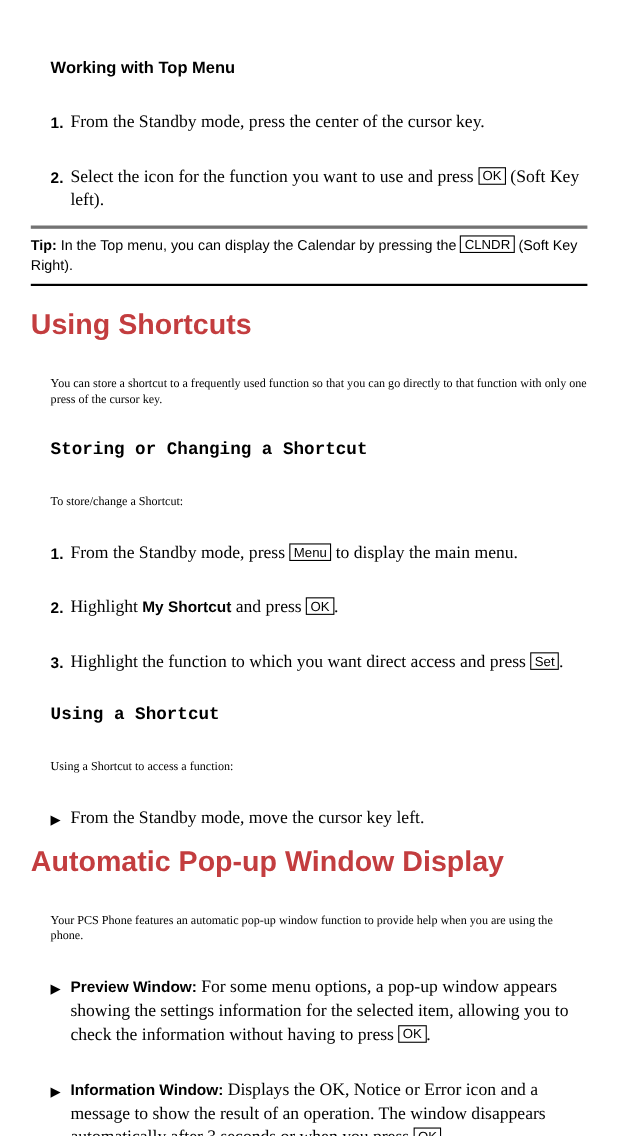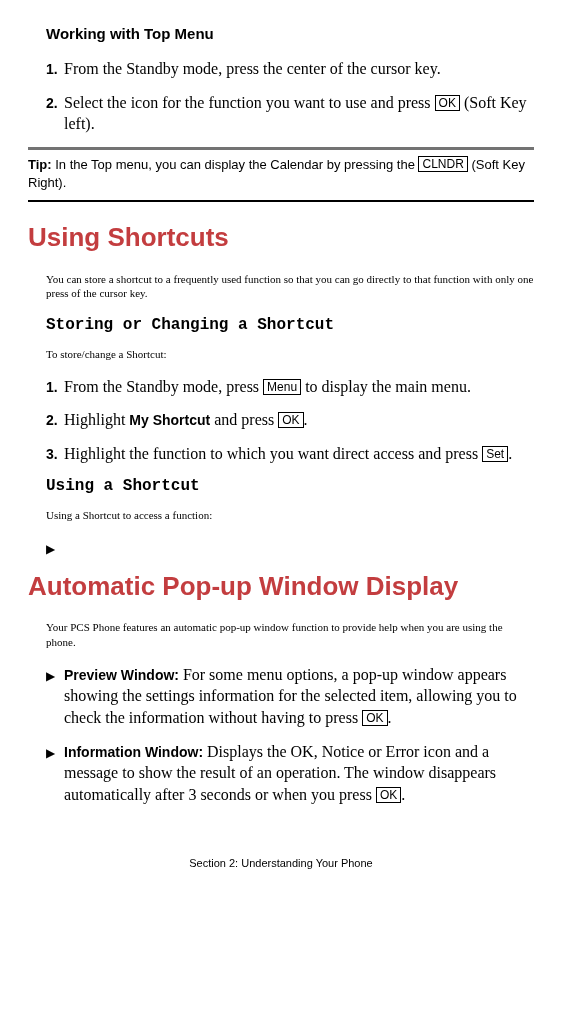--- a/index.html
+++ b/index.html
@@ -98,20 +98,21 @@
   }
   .footer .line2 {
     font-weight: bold;
   }
   .footer .pn {
     display: inline-block;
     margin-left: 14px;
   }
   .indent {
     margin-left: 18px;
+    margin-top: 28px;
   }
 </style>
 </head>
 <body>
 
 <div class="h3 indent">Working with Top Menu</div>
 
 <div class="step indent">
   <div class="num">1.</div>
   <div class="body">From the Standby mode, press the center of the cursor key.</div>
@@ -156,20 +157,21 @@
     <span>Highlight the function to which you want direct access and press </span><span class="keycap">Set</span><span>.</span>
   </div>
 </div>
 
 <div class="subh indent">Using a Shortcut</div>
 
 <div class="para indent">Using a Shortcut to access a function:</div>
 
 <div class="bullet indent">
   <div class="mark">▶</div>
+  <div class="body">From the Standby mode, move the cursor key left.</div>
 </div>
 
 <div class="h1">Automatic Pop-up Window Display</div>
 
 <div class="para indent">Your PCS Phone features an automatic pop-up window function to provide help when you are using the phone.</div>
 
 <div class="bullet indent">
   <div class="mark">▶</div>
   <div class="body">
     <span class="strong-inline">Preview Window: </span><span>For some menu options, a pop-up window appears showing the settings information for the selected item, allowing you to check the information without having to press </span><span class="keycap">OK</span><span>.</span>

